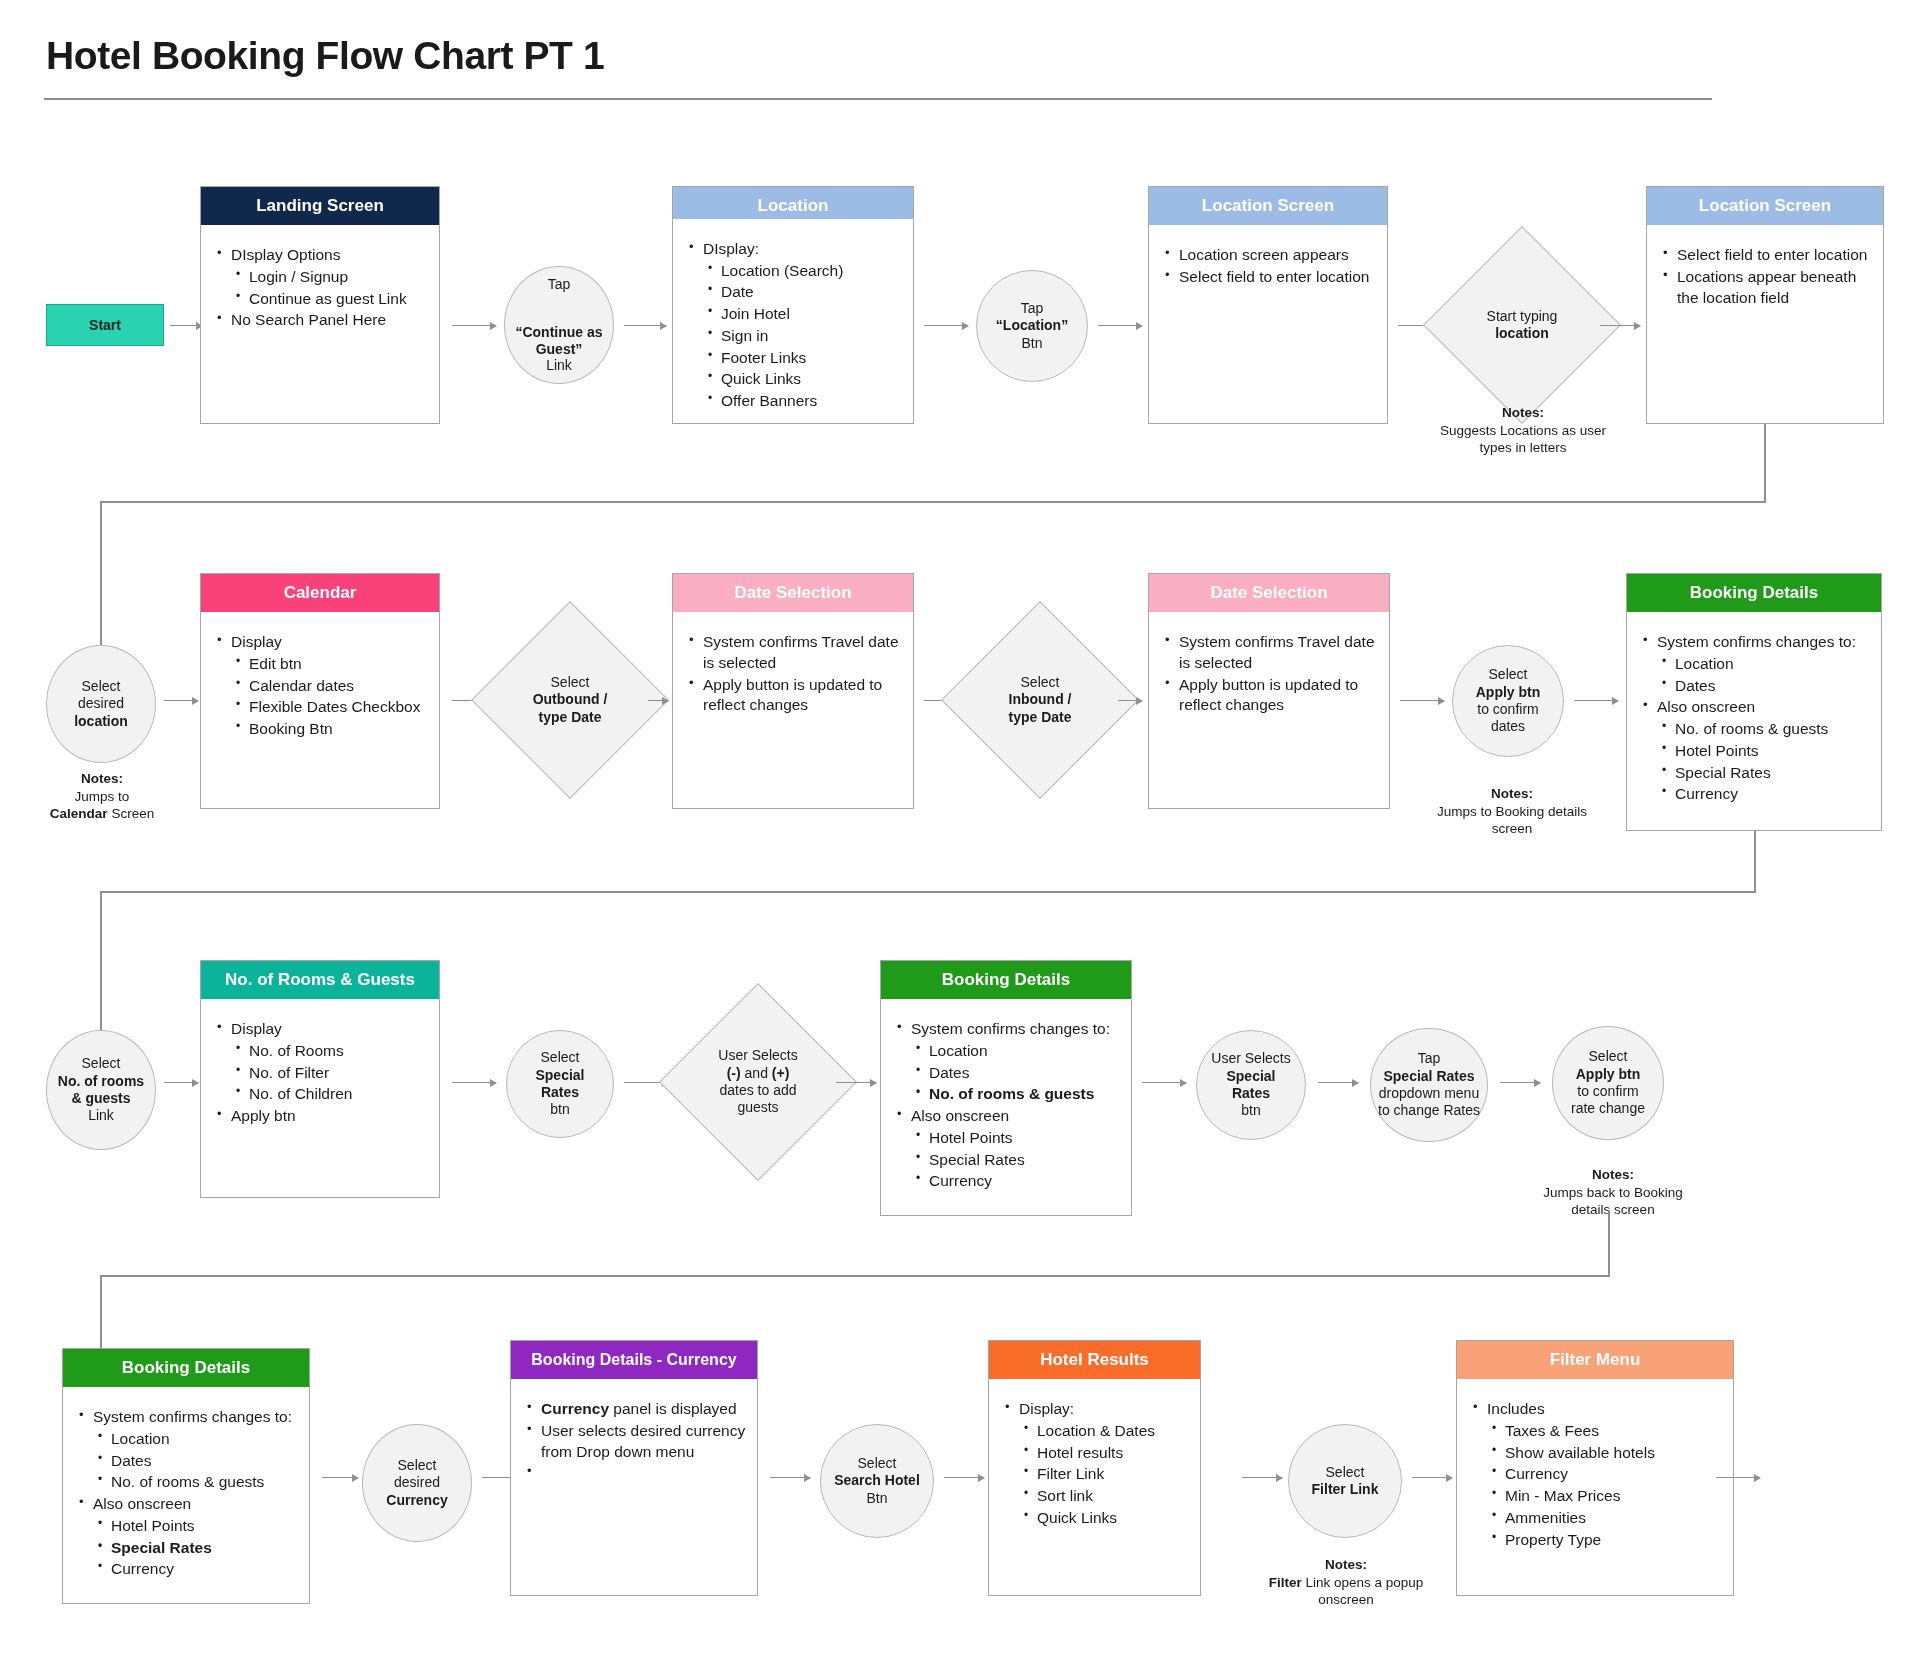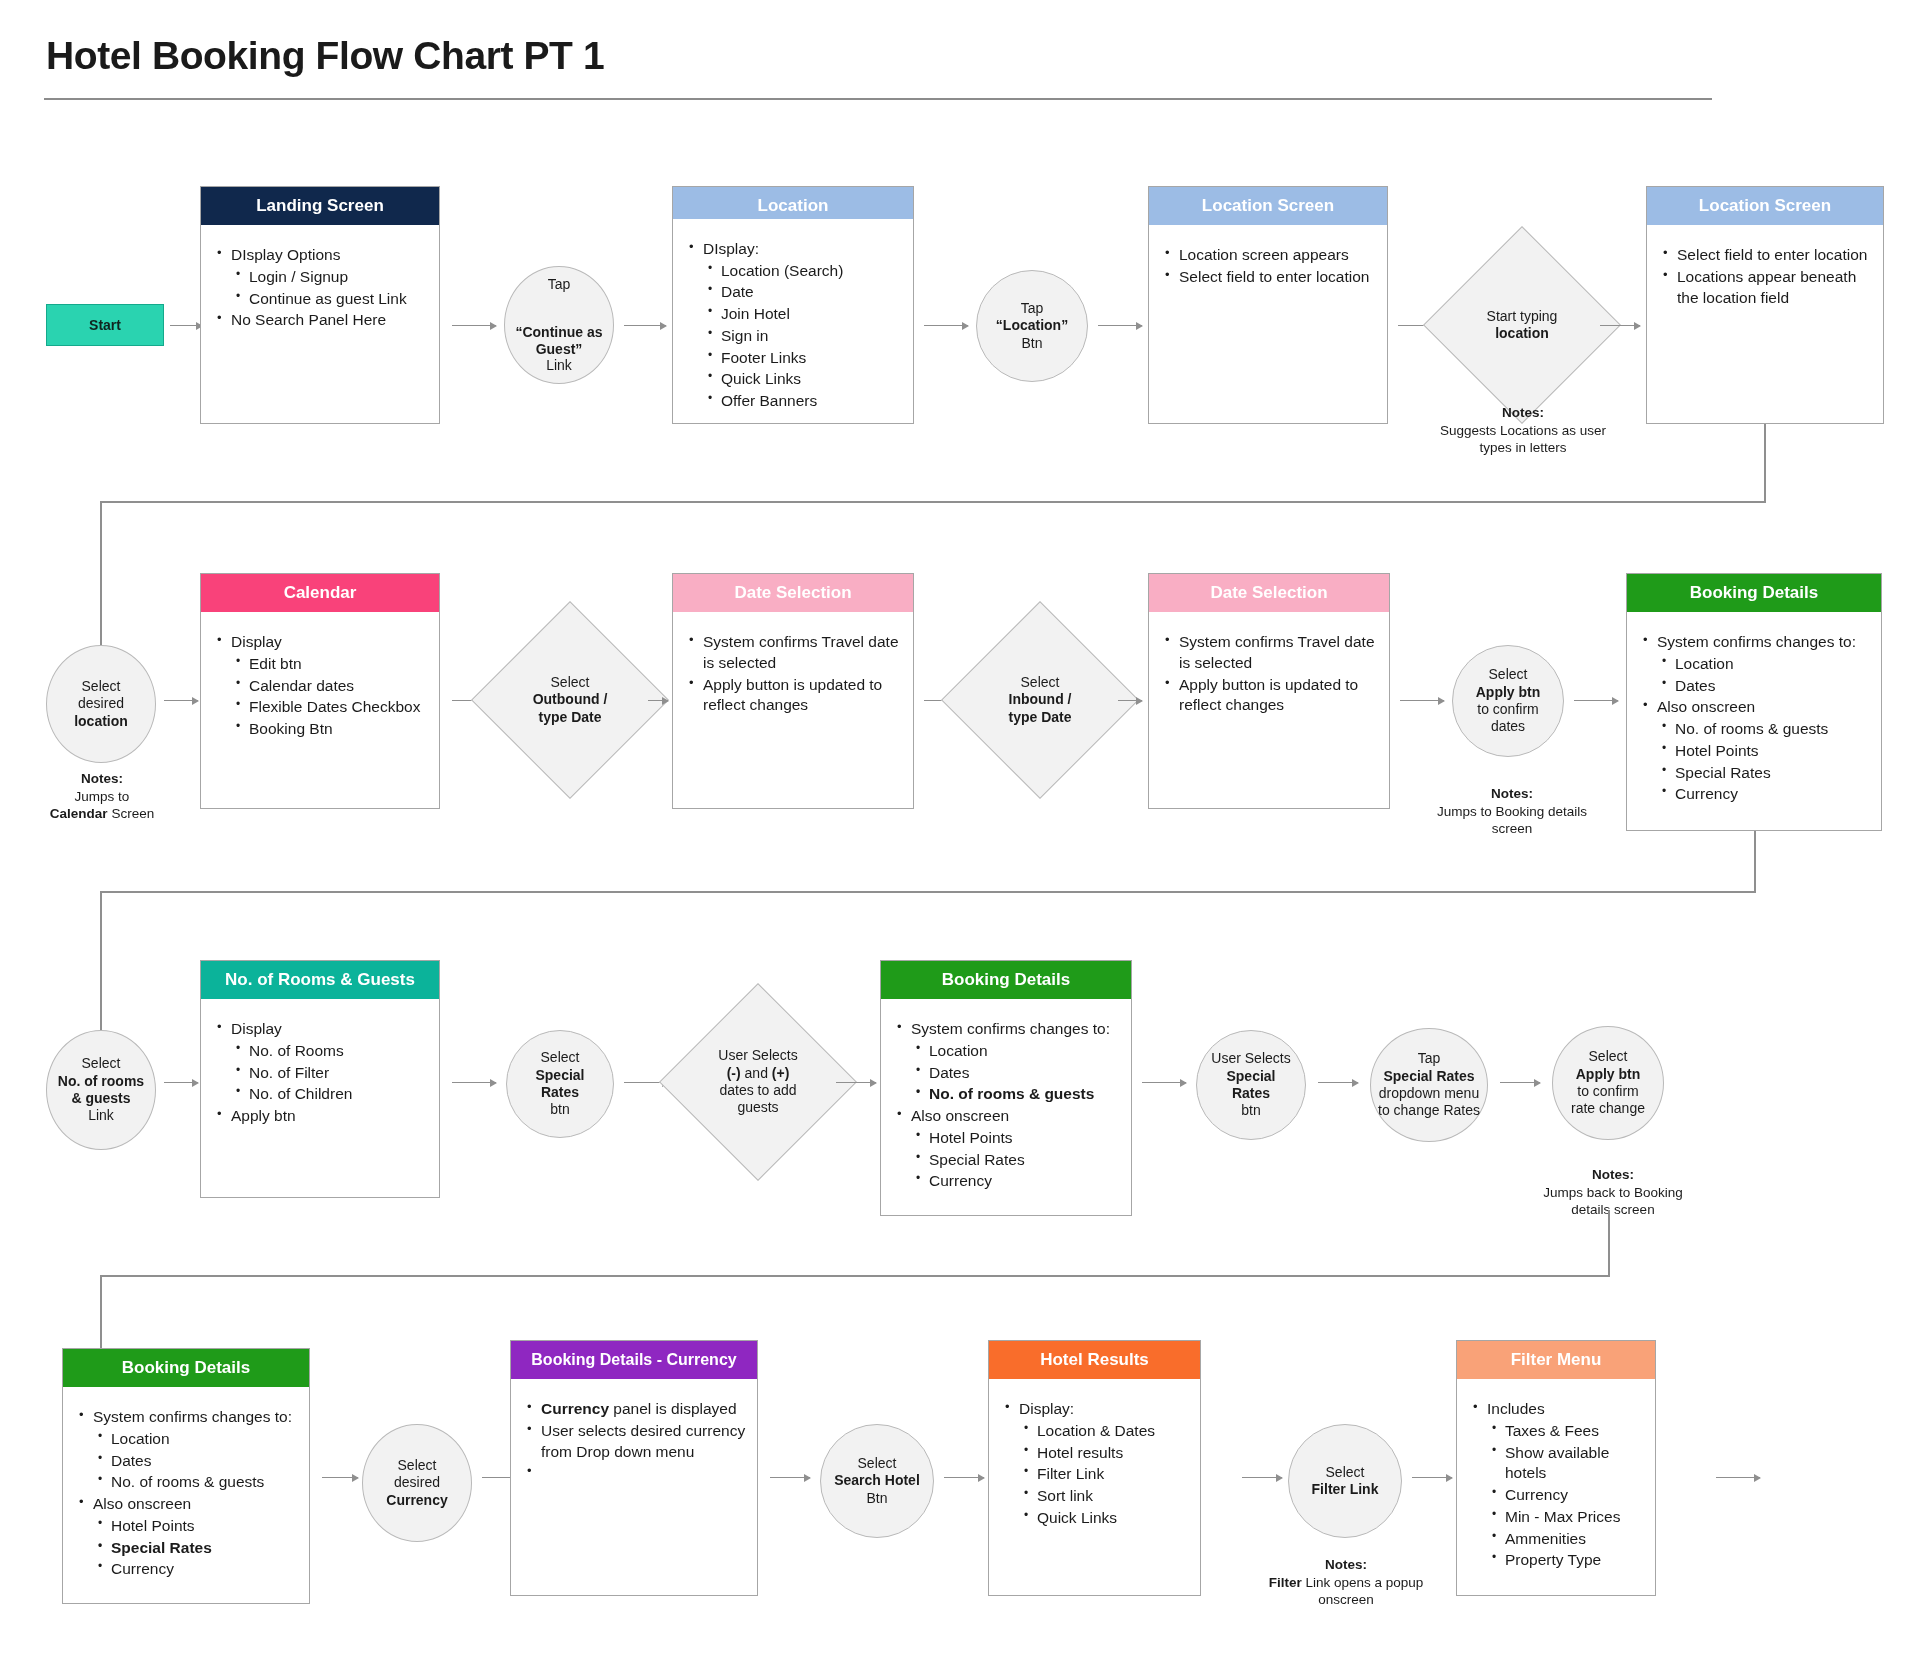--- a/index.html
+++ b/index.html
@@ -518,21 +518,21 @@
     <b>Filter Link</b>
   </div>
   <div class="notes" style="left:1248px; top:1556px; width:196px;">
     <div class="nt">Notes:</div>
     <div>
       <b>Filter</b><span> Link opens a popup onscreen</span>
     </div>
   </div>
   <div class="arrow" style="left:1412px; top:1477px; width:40px;"></div>
 
-  <div class="node card" style="left:1456px; top:1340px; width:200px; height:256px;">
+  <div class="node card" style="left:1456px; top:1340px; width:278px; height:256px;">
     <div class="card-head" style="background:#f9a278;">Filter Menu</div>
     <div class="card-body">
       <ul>
         <li>Includes</li>
         <li class="lvl2">Taxes &amp; Fees</li>
         <li class="lvl2">Show available hotels</li>
         <li class="lvl2">Currency</li>
         <li class="lvl2">Min - Max Prices</li>
         <li class="lvl2">Ammenities</li>
         <li class="lvl2">Property Type</li>

